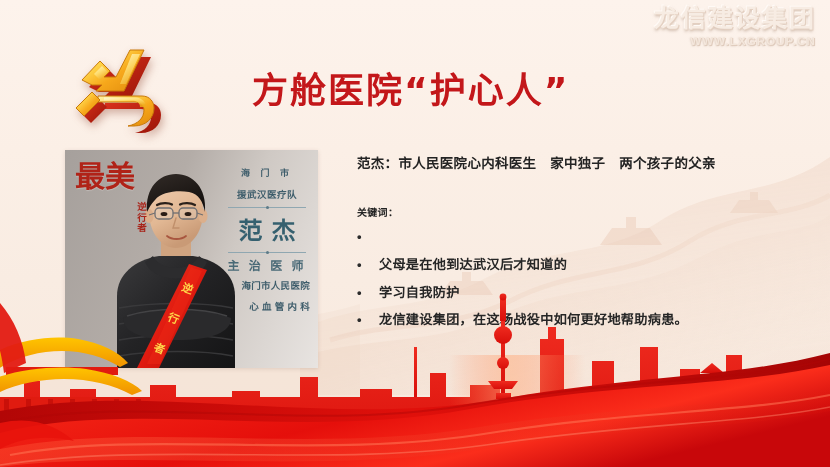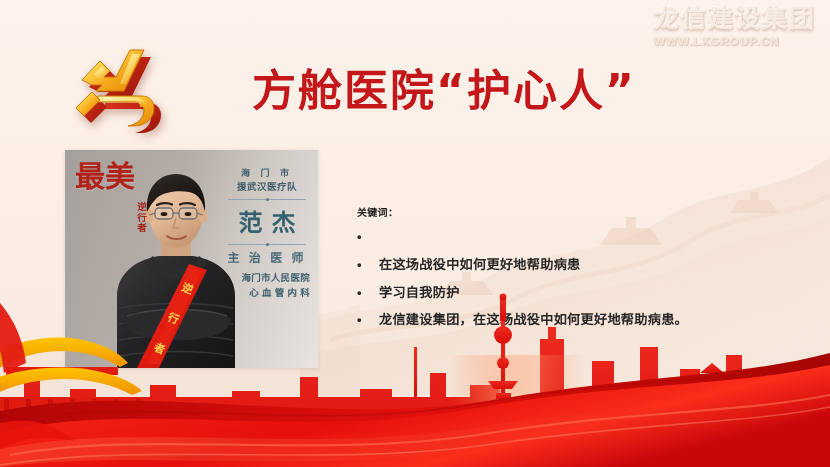--- a/index.html
+++ b/index.html
@@ -32,21 +32,21 @@
   .wm-left {
     position:absolute; left:0px; top:250px;
     width:360px; height:150px;
     opacity:.38; pointer-events:none;
   }
   .wm-left svg { width:100%; height:100%; display:block; }
 
   
   .brand {
     position:absolute; right:14px; top:6px;
-    pointer-events:none;
+    text-align:right; pointer-events:none;
     line-height:1;
   }
   .brand-name {
     font-size:25px; font-weight:bold; letter-spacing:2px;
     color:#f7ece3;
     text-shadow:
       1px 1px 0 #e3cfc0, -1px -1px 0 #fffaf6,
       0 2px 3px rgba(170,140,120,.55);
   }
   .brand-url {
@@ -62,21 +62,21 @@
     width:122px; height:104px;
   }
   .emblem svg { width:100%; height:100%; display:block;
     filter:drop-shadow(2px 4px 4px rgba(140,60,40,.38)); }
 
   
   .title {
     position:absolute; left:252px; top:54px;
     width:430px; height:66px;
     display:flex; align-items:center;
-    font-size:44px; font-weight:bold;
+    font-size:36px; font-weight:bold;
     letter-spacing:2px;
     color:#c3171a;
     white-space:nowrap;
     font-family:"DejaVu Sans","Liberation Sans",sans-serif;
     text-shadow:0 1px 0 rgba(255,255,255,.35);
   }
 
   
   .photo-card {
     position:absolute; left:65px; top:150px;
@@ -110,21 +110,21 @@
   .person { position:absolute; left:38px; bottom:0; width:150px; height:200px; }
   .person svg { width:100%; height:100%; display:block; }
 
   
   .ph-caption {
     position:absolute; right:8px; top:16px;
     width:86px; text-align:center;
     color:#3c5a68; pointer-events:none;
   }
   .pc-org1 { font-size:9px; letter-spacing:4px; font-weight:bold; color:#3e5d6b; }
-  .pc-org2 { font-size:9.5px; letter-spacing:.5px; font-weight:bold; margin-top:0; color:#3e5d6b; }
+  .pc-org2 { font-size:9.5px; letter-spacing:.5px; font-weight:bold; margin-top:8px; color:#3e5d6b; }
   .pc-rule { height:1px; background:#8fa7b1; margin:6px 4px 0; position:relative; }
   .pc-rule:after{ content:""; position:absolute; left:50%; top:-1.5px; margin-left:-1.5px;
                   width:3px;height:3px;border-radius:50%;background:#5d7b88; }
   .pc-name { font-size:24px; font-weight:bold; letter-spacing:9px; margin:3px 0 1px 9px; color:#35606f; }
   .pc-title { font-size:12px; letter-spacing:3px; font-weight:bold; color:#4a6a77; margin-top:3px; }
   .pc-hosp { font-size:9.5px; font-weight:bold; letter-spacing:.3px; color:#3e5d6b; margin-top:6px; line-height:1.45;text-align:right; }
 
   
   .lead {
     position:absolute; left:357px; top:152px;
@@ -320,33 +320,34 @@
     </div>
 
     <div class="ph-caption">
       <div class="pc-org1">海 门 市</div>
       <div class="pc-org2">援武汉医疗队</div>
       <div class="pc-rule"></div>
       <div class="pc-name">范杰</div>
       <div class="pc-rule"></div>
       <div class="pc-title">主 治 医 师</div>
       <div class="pc-hosp">海门市人民医院</div>
-      <div class="pc-hosp" style="margin-top:1px">心 血 管 内 科</div>
-    </div>
-  </div>
-
+      <div class="pc-hosp" style="margin-top:7px">心 血 管 内 科</div>
+    </div>
+  </div>
+
+  <div class="lead">范杰：市人民医院心内科医生　家中独子　两个孩子的父亲</div>
   <div class="kw">关键词：</div>
 
   <div class="bullets">
     <div class="bullet">
       <span class="dot">•</span>
     </div>
     <div class="bullet">
       <span class="dot">•</span>
-      <span>在这场战役中如何更好地帮助病患</span>
+      <span>父母是在他到达武汉后才知道的</span>
     </div>
     <div class="bullet">
       <span class="dot">•</span>
       <span>学习自我防护</span>
     </div>
     <div class="bullet">
       <span class="dot">•</span>
       <span>龙信建设集团，在这场战役中如何更好地帮助病患。</span>
     </div>
   </div>

